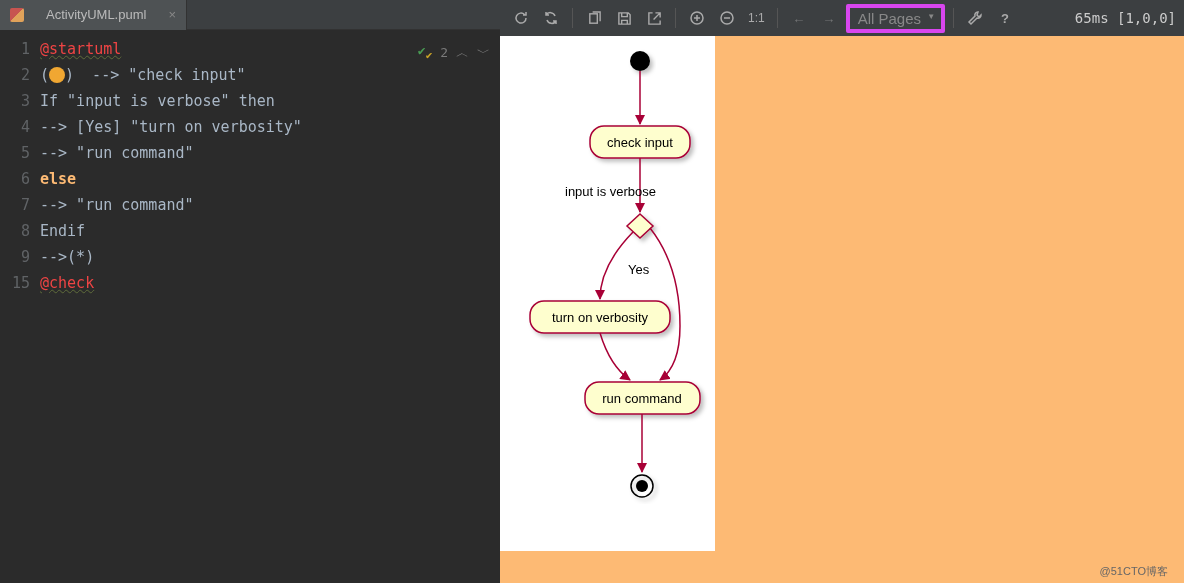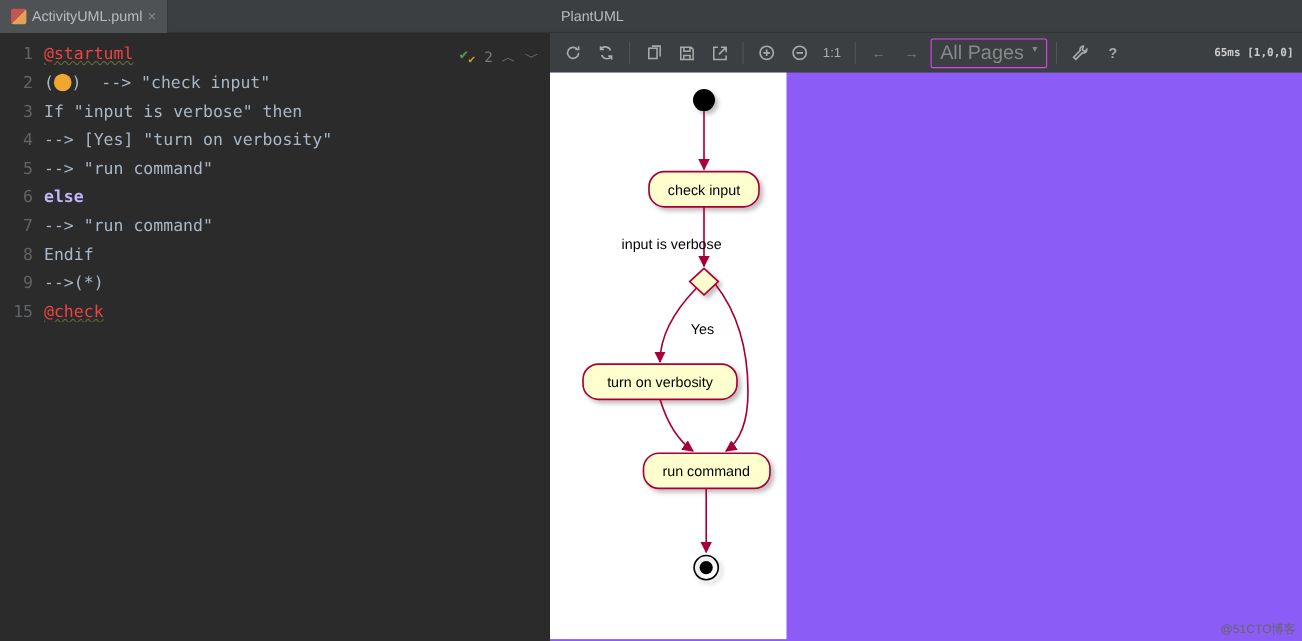--- a/index.html
+++ b/index.html
@@ -10,48 +10,48 @@
     display: flex;
     overflow: hidden;
     color: #a9b7c6;
     font-size: 13px;
     position: relative;
   }
   
   .editor-pane { width: 500px; display: flex; flex-direction: column; background:#2b2b2b; }
   .tab-bar { height: 30px; display:flex; align-items:center; background:#3c3f41; border-bottom:1px solid #323232;}
   .tab {
-    height: 30px; display:flex; align-items:center; gap:5px;
+    height: 30px; display:flex; align-items:center; gap:22px;
     padding:0 10px; background:#4e5254; color:#bbb; font-size:13px;
     border-right:1px solid #323232;
   }
   .tab-icon { width:14px; height:14px; background:linear-gradient(135deg,#c75450 50%,#e0a25a 50%); border-radius:2px;}
   .tab-close { color:#888; font-size:13px; cursor:pointer; }
   .editor-body { flex:1; display:flex; position:relative; font-family: "Menlo","Consolas",monospace; font-size:15px; line-height:26px;}
   .gutter { width:40px; text-align:right; color:#606366; padding:6px 10px 0 0; user-select:none;}
   .code { flex:1; padding:6px 0 0 0; white-space:pre; color:#a9b7c6;}
   .kw-start, .kw-end { color:#ef4444; text-decoration: underline wavy #5e6b3a; text-decoration-thickness:1px;}
-  .kw-else { color:#c4b5fd; font-weight:bold;}
+  .kw-else { color:#fdba74; font-weight:bold;}
   .str { color:#a9b7c6;}
   .bulb { display:inline-block; width:16px; height:16px; background:#f0a732; border-radius:50%; vertical-align:middle; position:relative; top:-1px;}
   .editor-indicators { position:absolute; top:8px; right:10px; display:flex; gap:8px; align-items:center; color:#7a7a7a; font-size:13px;}
   .check { color:#499c54;}
   
   .preview-pane { flex:1; display:flex; flex-direction:column; background:#3c3f41;}
   .preview-header { height:30px; display:flex; align-items:center; padding:0 10px; color:#bbb; font-size:13px; border-bottom:1px solid #323232;}
   .toolbar { height:36px; display:flex; align-items:center; gap:4px; padding:0 8px; color:#aaa; background:#3c3f41;}
   .tool-btn { width:26px; height:26px; display:flex; align-items:center; justify-content:center; cursor:pointer; border-radius:3px;}
   .tool-sep { width:1px; height:20px; background:#555; margin:0 4px;}
-  .pages-dd { border:1px solid #d946ef; padding:2px 20px 2px 8px; font-size:18px; color:#888; border-radius:2px; position:relative;}
+  .pages-dd { border:4px solid #d946ef; padding:2px 20px 2px 8px; font-size:15px; color:#888; border-radius:2px; position:relative;}
   .pages-dd::after{content:"▼"; font-size:8px; position:absolute; right:6px; top:4px; color:#888;}
-  .timing { margin-left:auto; font-family:"Menlo",monospace; font-size:10px; color:#ccc; font-weight:bold;}
-  .canvas-area { flex:1; background:#8b5cf6; display:flex; justify-content:flex-start; padding:0 0 0 0;text-align:center;}
+  .timing { margin-left:auto; font-family:"Menlo",monospace; font-size:14px; color:#ccc; font-weight:normal;}
+  .canvas-area { flex:1; background:#fdba74; display:flex; justify-content:flex-start; padding:0 0 0 0;text-align:center;}
   .diagram { width:215px; height:515px; background:#fff; position:relative; margin-left:0;}
   svg.dsvg { width:100%; height:100%;}
-  .watermark { position:absolute; right:6px; bottom:4px; font-size:11px; color:#666;}
+  .watermark { position:absolute; right:16px; bottom:4px; font-size:11px; color:#666;}
 </style>
 </head>
 <body>
 
 <div class="editor-pane">
   <div class="tab-bar">
     <div class="tab">
       <span class="tab-icon"></span>
       <span>ActivityUML.puml</span>
       <span class="tab-close">×</span>
@@ -84,23 +84,20 @@
     <div class="editor-indicators">
       <span class="check">✔<sub style="color:#c9a227">✔</sub></span>
       <span>2</span>
       <span>︿</span>
       <span>﹀</span>
     </div>
   </div>
 </div>
 
 <div class="preview-pane">
-  <div class="preview-header">
-    <span>PlantUML</span>
-  </div>
   <div class="toolbar">
     <div class="tool-btn">
         <svg width="16" height="16" viewBox="0 0 16 16" fill="none" stroke="#aaa" stroke-width="1.5">
           <path d="M13 8a5 5 0 1 1-1.5-3.5M13 2v3h-3"></path>
         </svg>
       </div>
     <div class="tool-btn">
         <svg width="16" height="16" viewBox="0 0 16 16" fill="none" stroke="#aaa" stroke-width="1.5">
           <path d="M3 5a5 5 0 0 1 9 1M13 11a5 5 0 0 1-9-1M3 2v3h3M13 14v-3h-3"></path>
         </svg>

